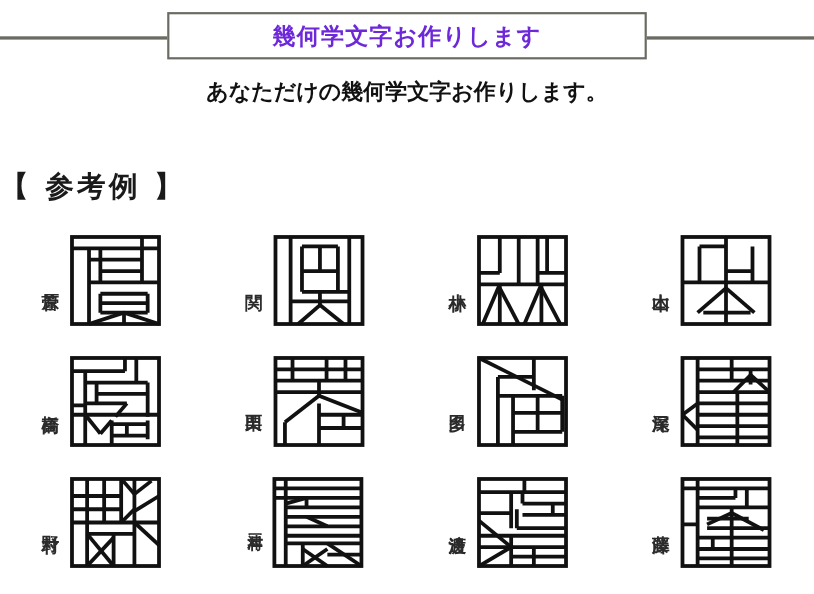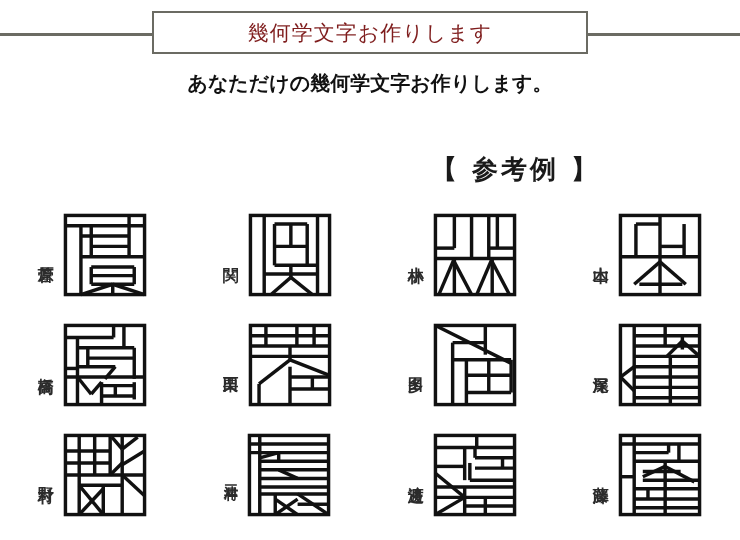--- a/index.html
+++ b/index.html
@@ -34,23 +34,23 @@
     position:absolute;
     left:152px; top:11px;
     width:436px; height:43px;
     background:#ffffff;
     border:2px solid #6b6b63;
     box-sizing:border-box;
     display:flex;align-items:center;justify-content:center;
   }
   .banner-title{
     font-size:21px;
-    font-weight:400;
+    font-weight:700;
     letter-spacing:1px;
-    color:#7f1d1d;
+    color:#6d28d9;
     white-space:nowrap;
     text-align:right;
   }
 
   
   .lead{
     position:absolute;
     left:0; top:68px; width:740px;
     text-align:center;
   }
@@ -59,21 +59,21 @@
     font-weight:700;
     line-height:30px;
     color:#111;
     white-space:nowrap;
   }
 
   
   .section-heading{
     position:absolute;
     left:0; top:152px; width:600px;
-    text-align:right;
+    text-align:left;
     font-size:26px;
     font-weight:700;
     letter-spacing:3px;
     color:#1a1a1a;
   }
 
   
   .grid{
     position:absolute;
     left:0; top:200px;

